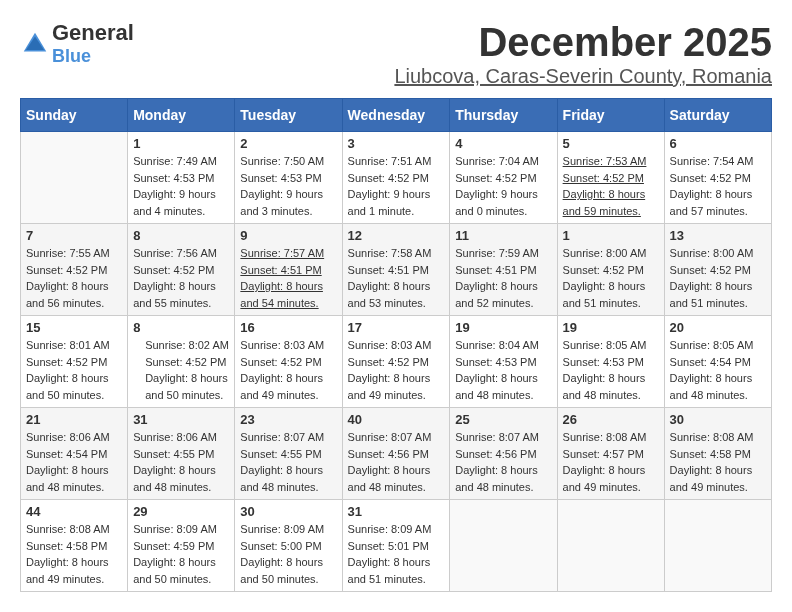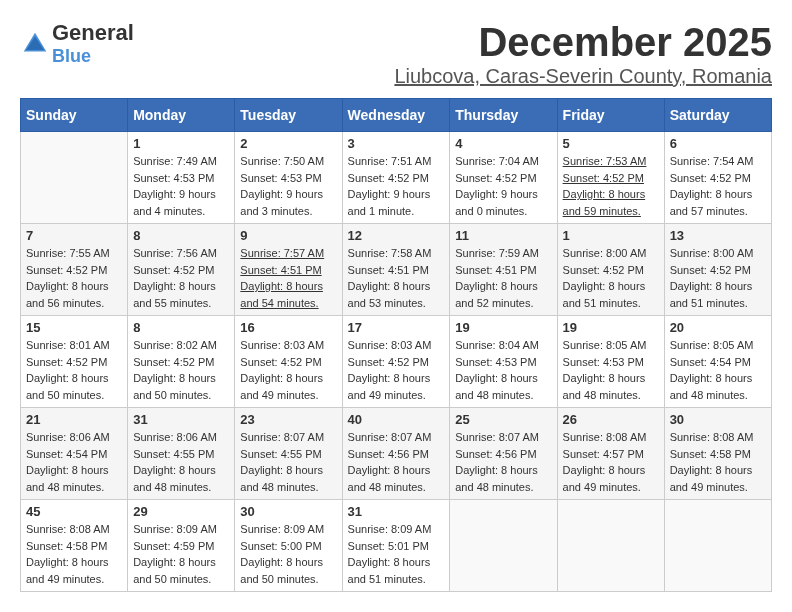--- a/index.html
+++ b/index.html
@@ -220,21 +220,21 @@
       <tr>
         <td>
           <div class="day-number">15</div>
           <div class="day-info" style="white-space: pre-line;">Sunrise: 8:01 AM
 Sunset: 4:52 PM
 Daylight: 8 hours
 and 50 minutes.</div>
         </td>
         <td>
           <div class="day-number">8</div>
-          <div class="day-info" style="white-space: pre-line;">Sunrise: 8:02 AM
+          <div class="day-info" style="white-space: pre-line; margin-left: 12px;">Sunrise: 8:02 AM
 Sunset: 4:52 PM
 Daylight: 8 hours
 and 50 minutes.</div>
         </td>
         <td>
           <div class="day-number">16</div>
           <div class="day-info" style="white-space: pre-line;">Sunrise: 8:03 AM
 Sunset: 4:52 PM
 Daylight: 8 hours
 and 49 minutes.</div>
@@ -314,21 +314,21 @@
         <td>
           <div class="day-number">30</div>
           <div class="day-info" style="white-space: pre-line;">Sunrise: 8:08 AM
 Sunset: 4:58 PM
 Daylight: 8 hours
 and 49 minutes.</div>
         </td>
       </tr>
       <tr>
         <td>
-          <div class="day-number">45</div>
+          <div class="day-number">44</div>
           <div class="day-info" style="white-space: pre-line;">Sunrise: 8:08 AM
 Sunset: 4:58 PM
 Daylight: 8 hours
 and 49 minutes.</div>
         </td>
         <td>
           <div class="day-number">29</div>
           <div class="day-info" style="white-space: pre-line;">Sunrise: 8:09 AM
 Sunset: 4:59 PM
 Daylight: 8 hours

